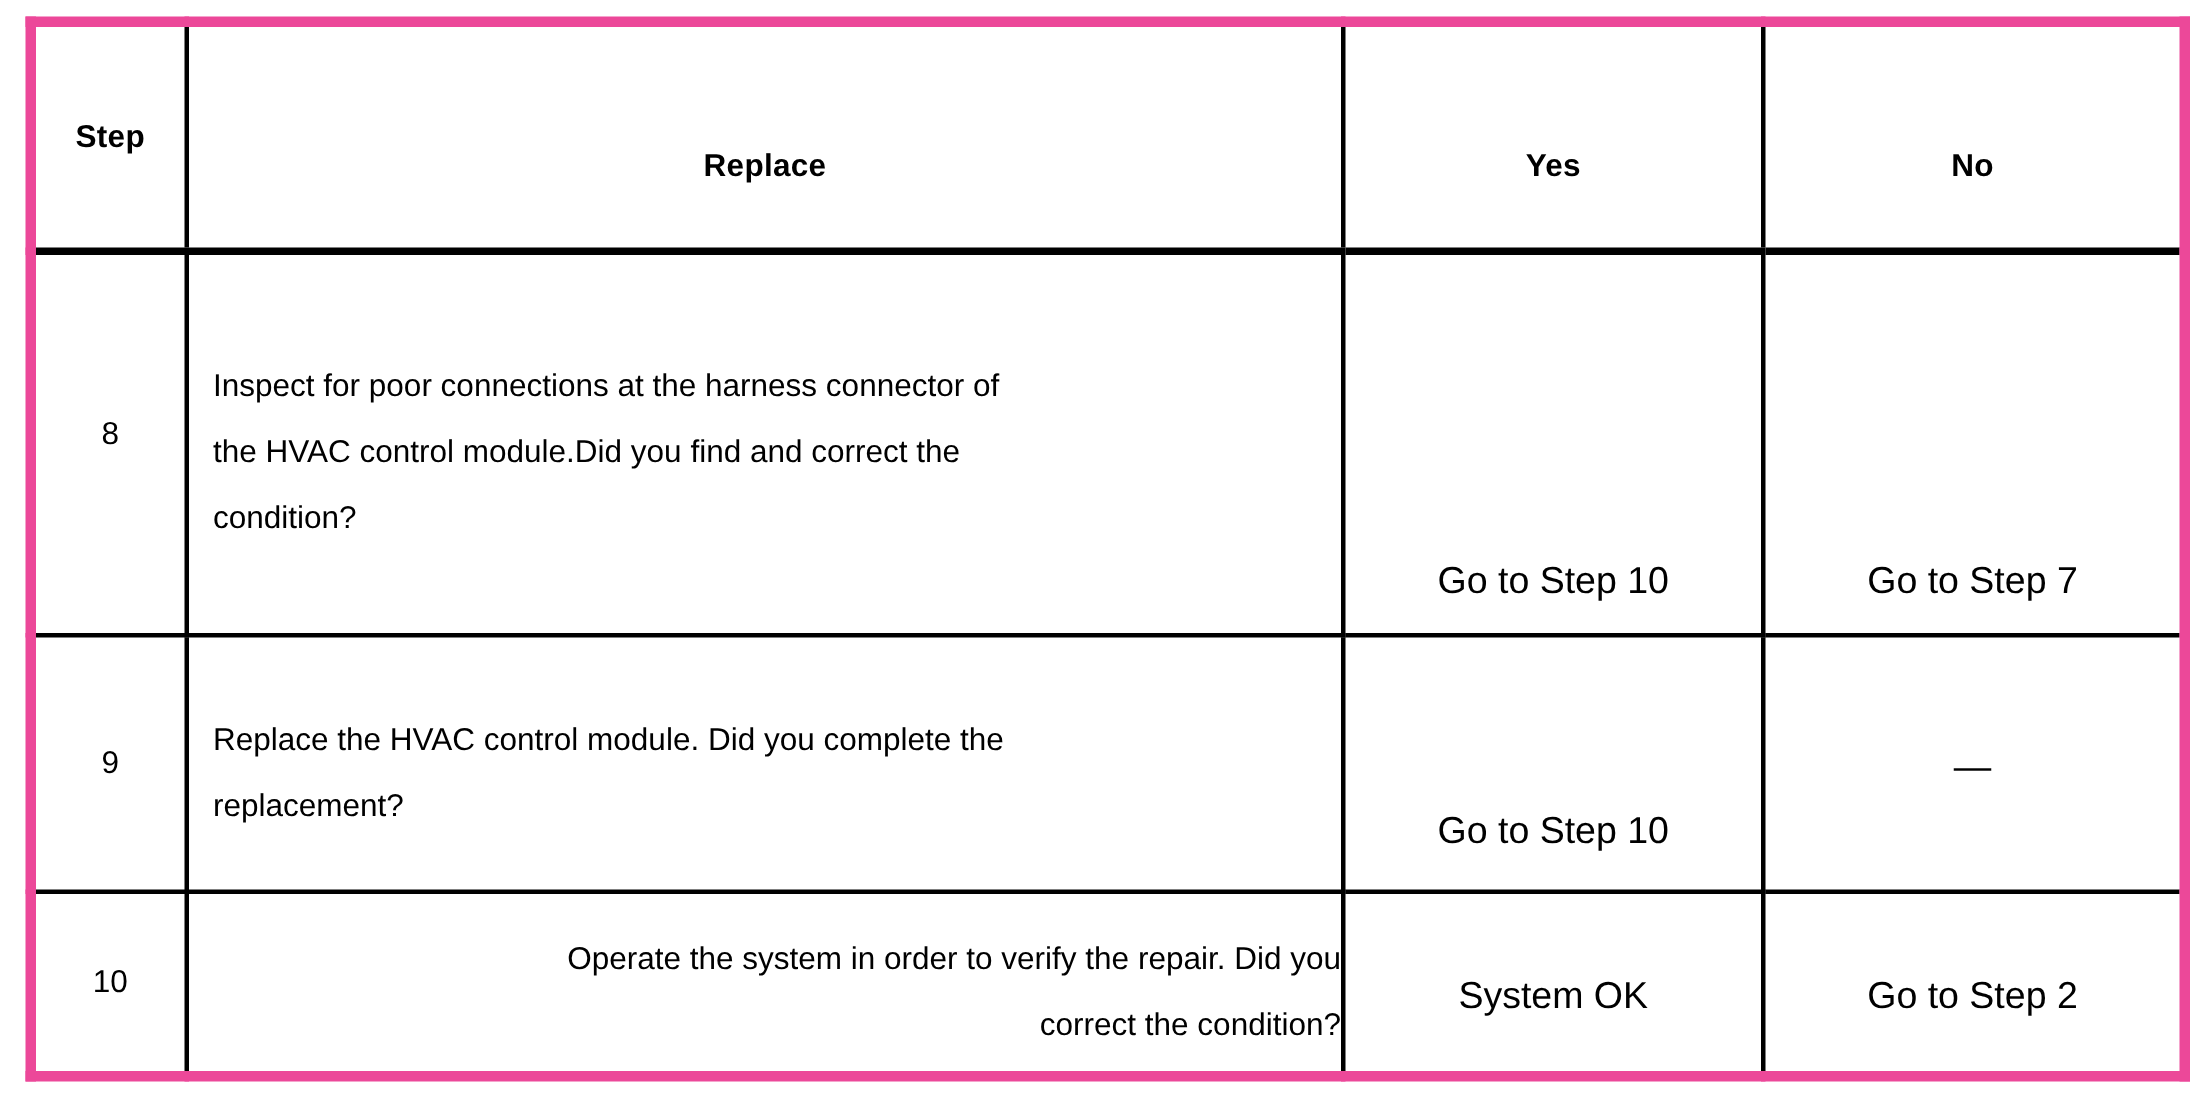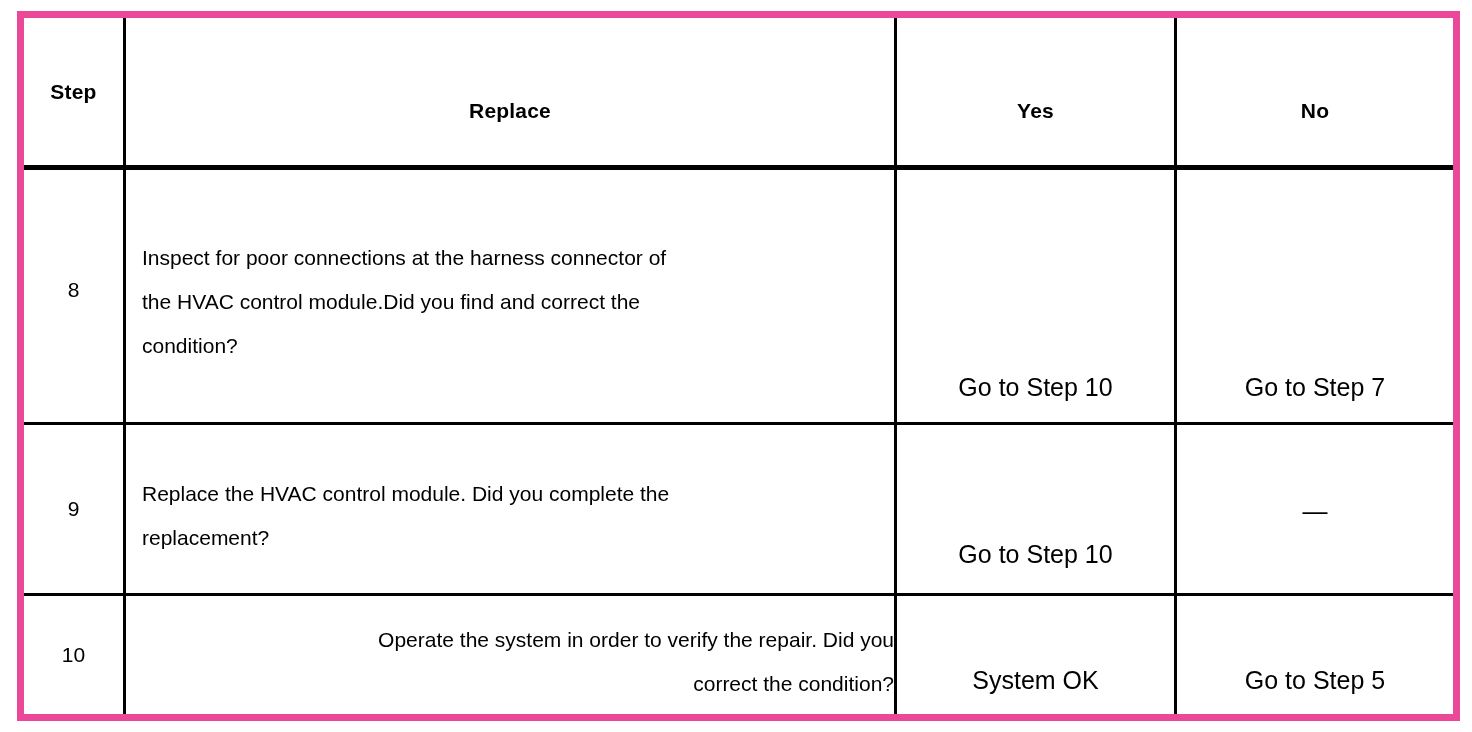--- a/index.html
+++ b/index.html
@@ -115,21 +115,21 @@
   
   .row-8 .branch-cell  { vertical-align: bottom; }
   .row-8 .branch-text  { padding-bottom: 20px; }
 
   .row-9 .yes-cell     { vertical-align: bottom; }
   .row-9 .yes-cell .branch-text { padding-bottom: 24px; }
   .row-9 .no-cell      { vertical-align: top; }
   .row-9 .no-cell .branch-text  { padding-top: 72px; }
 
   .row-10 .branch-cell { vertical-align: middle; }
-  .row-10 .branch-text { position: relative; top: 25px; }
+  .row-10 .branch-text { position: relative; top: 9px; }
 </style>
 </head>
 <body>
 
 <div id="page">
 
   <table class="diag-table">
     <colgroup>
       <col class="c-step">
       <col class="c-action">
@@ -192,20 +192,20 @@
           <span class="step-num">10</span>
         </td>
         <td class="action-cell">
           <div class="action-text">Operate the system in order to verify the repair. Did you
 correct the condition?</div>
         </td>
         <td class="branch-cell yes-cell">
           <span class="branch-text">System OK</span>
         </td>
         <td class="branch-cell no-cell">
-          <span class="branch-text">Go to Step 5</span>
+          <span class="branch-text">Go to Step 2</span>
         </td>
       </tr>
 
     </tbody>
   </table>
 
 </div>
 
 </body></html>

